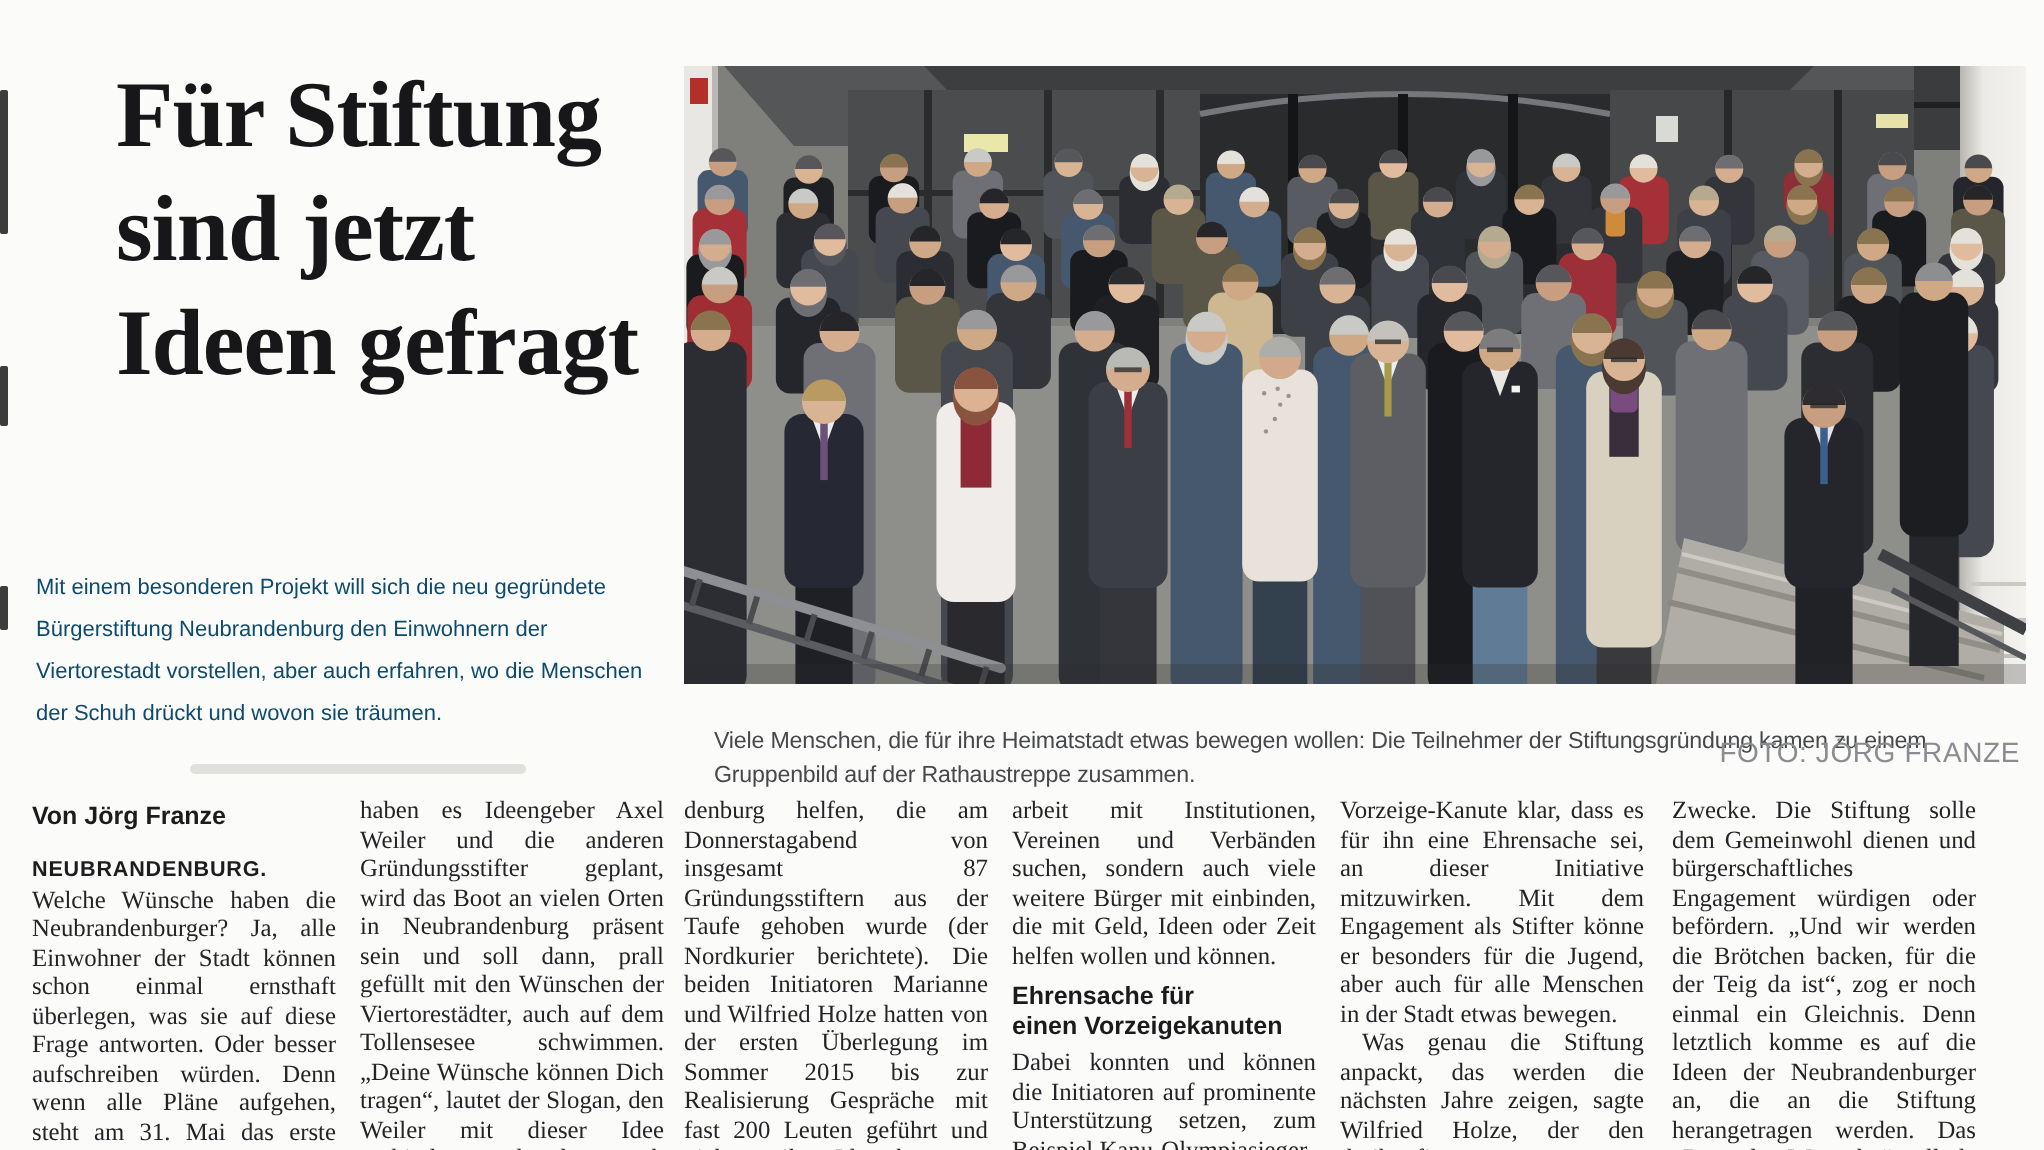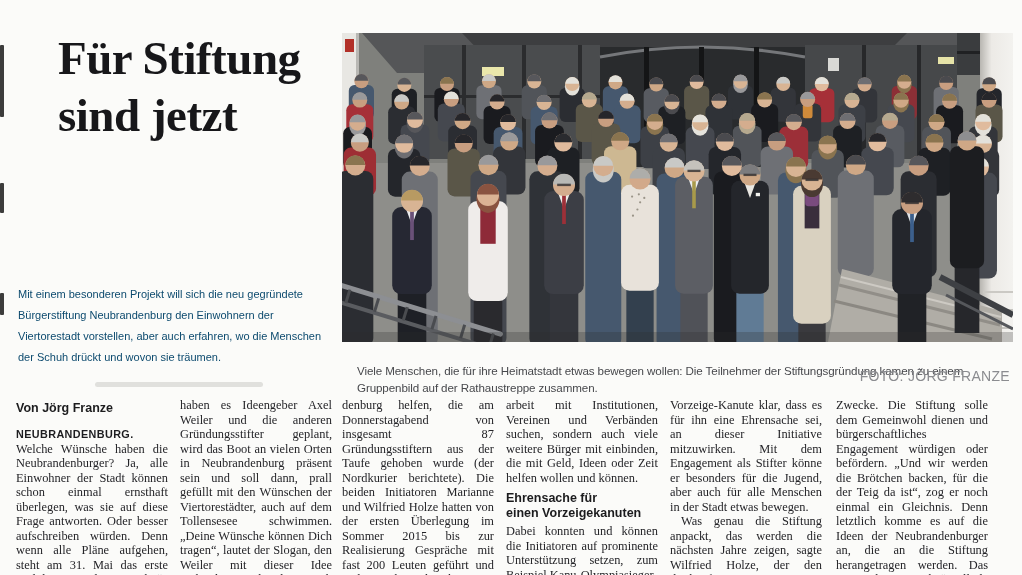--- a/index.html
+++ b/index.html
@@ -42,20 +42,21 @@
 <div id="page">
 
   <div class="edge-mark" style="top:45px;height:72px;"></div>
   <div class="edge-mark" style="top:183px;height:30px;"></div>
   <div class="edge-mark" style="top:293px;height:22px;"></div>
   <div class="smudge"></div>
 
   <div id="headline">
     <div>Für Stiftung</div>
     <div>sind jetzt</div>
+    <div>Ideen gefragt</div>
   </div>
 
   <div id="standfirst">Mit einem besonderen Projekt will sich die neu gegründete Bürgerstiftung Neubrandenburg den Einwohnern der Viertorestadt vorstellen, aber auch erfahren, wo die Menschen der Schuh drückt und wovon sie träumen.</div>
 
   <div id="byline">Von Jörg Franze</div>
 
   <div class="col" id="col1">
     <p class="body"><span class="dateline">NEUBRANDENBURG.</span>
        <span>Welche Wünsche haben die Neubrandenburger? Ja, alle Einwohner der Stadt können schon einmal ernsthaft überlegen, was sie auf diese Frage antworten. Oder besser aufschreiben würden. Denn wenn alle Pläne aufgehen, steht am 31. Mai das erste Mal das „Boot der Wünsche“</span></p>
   </div>

